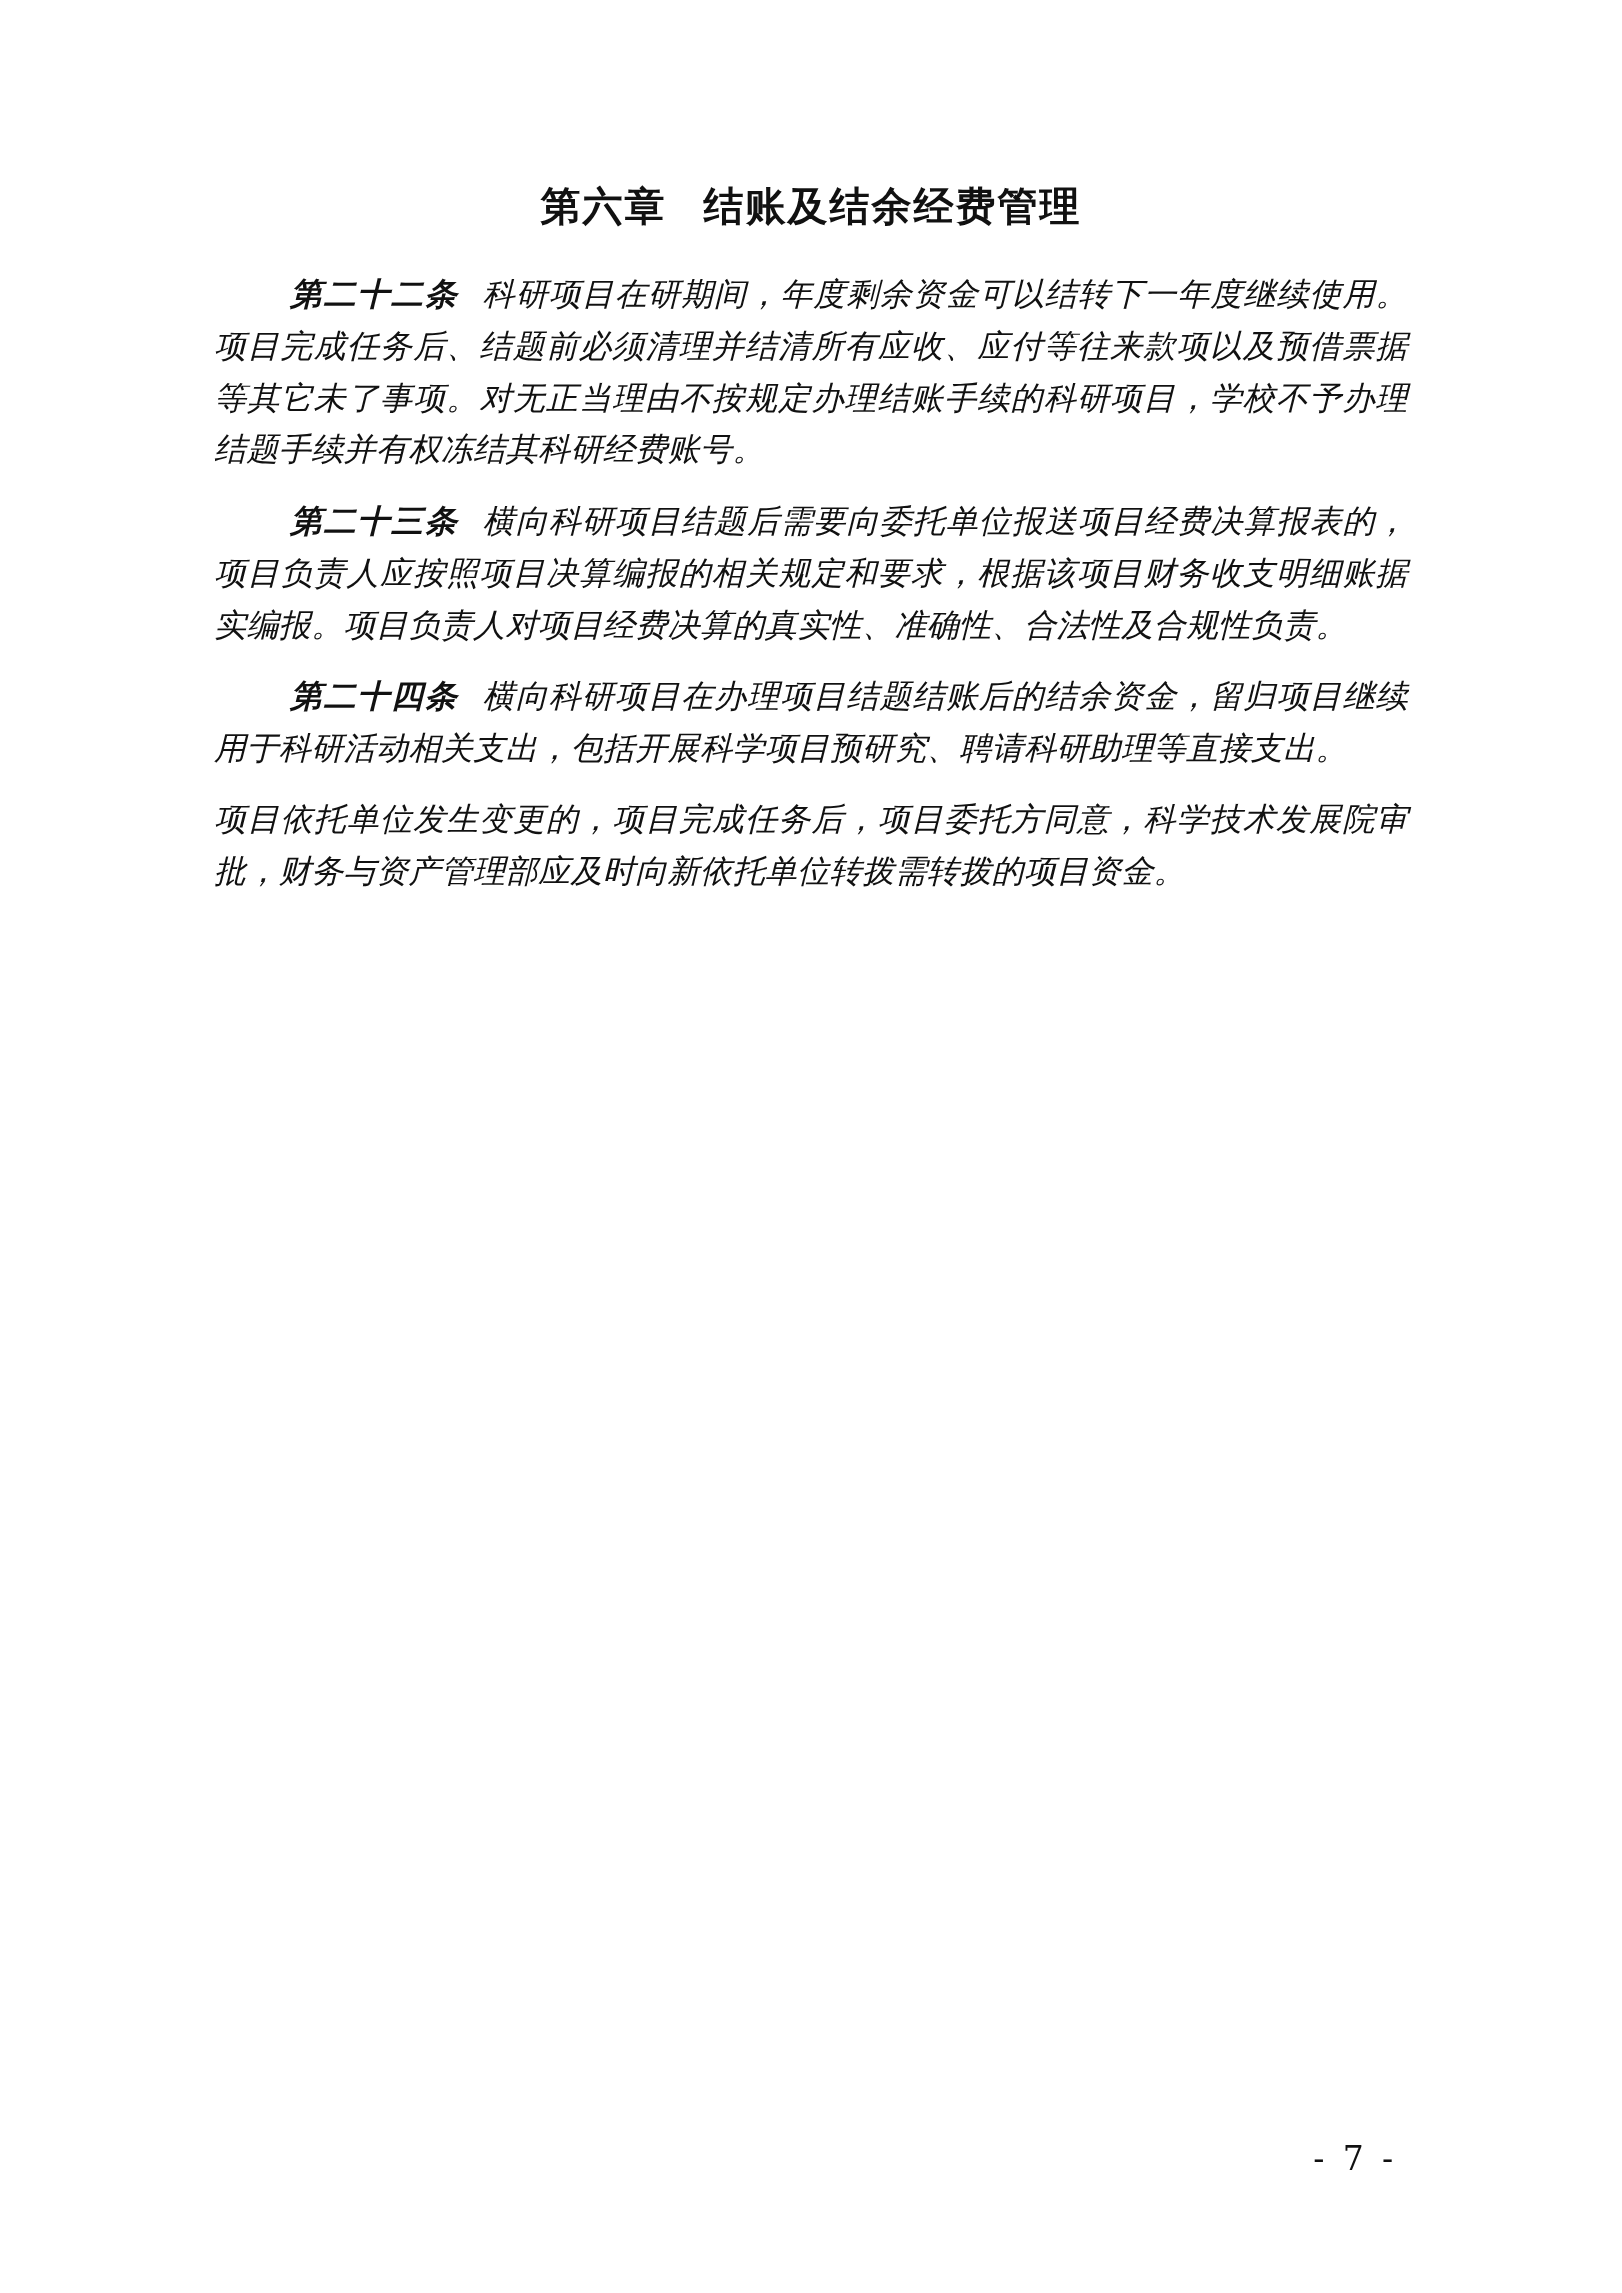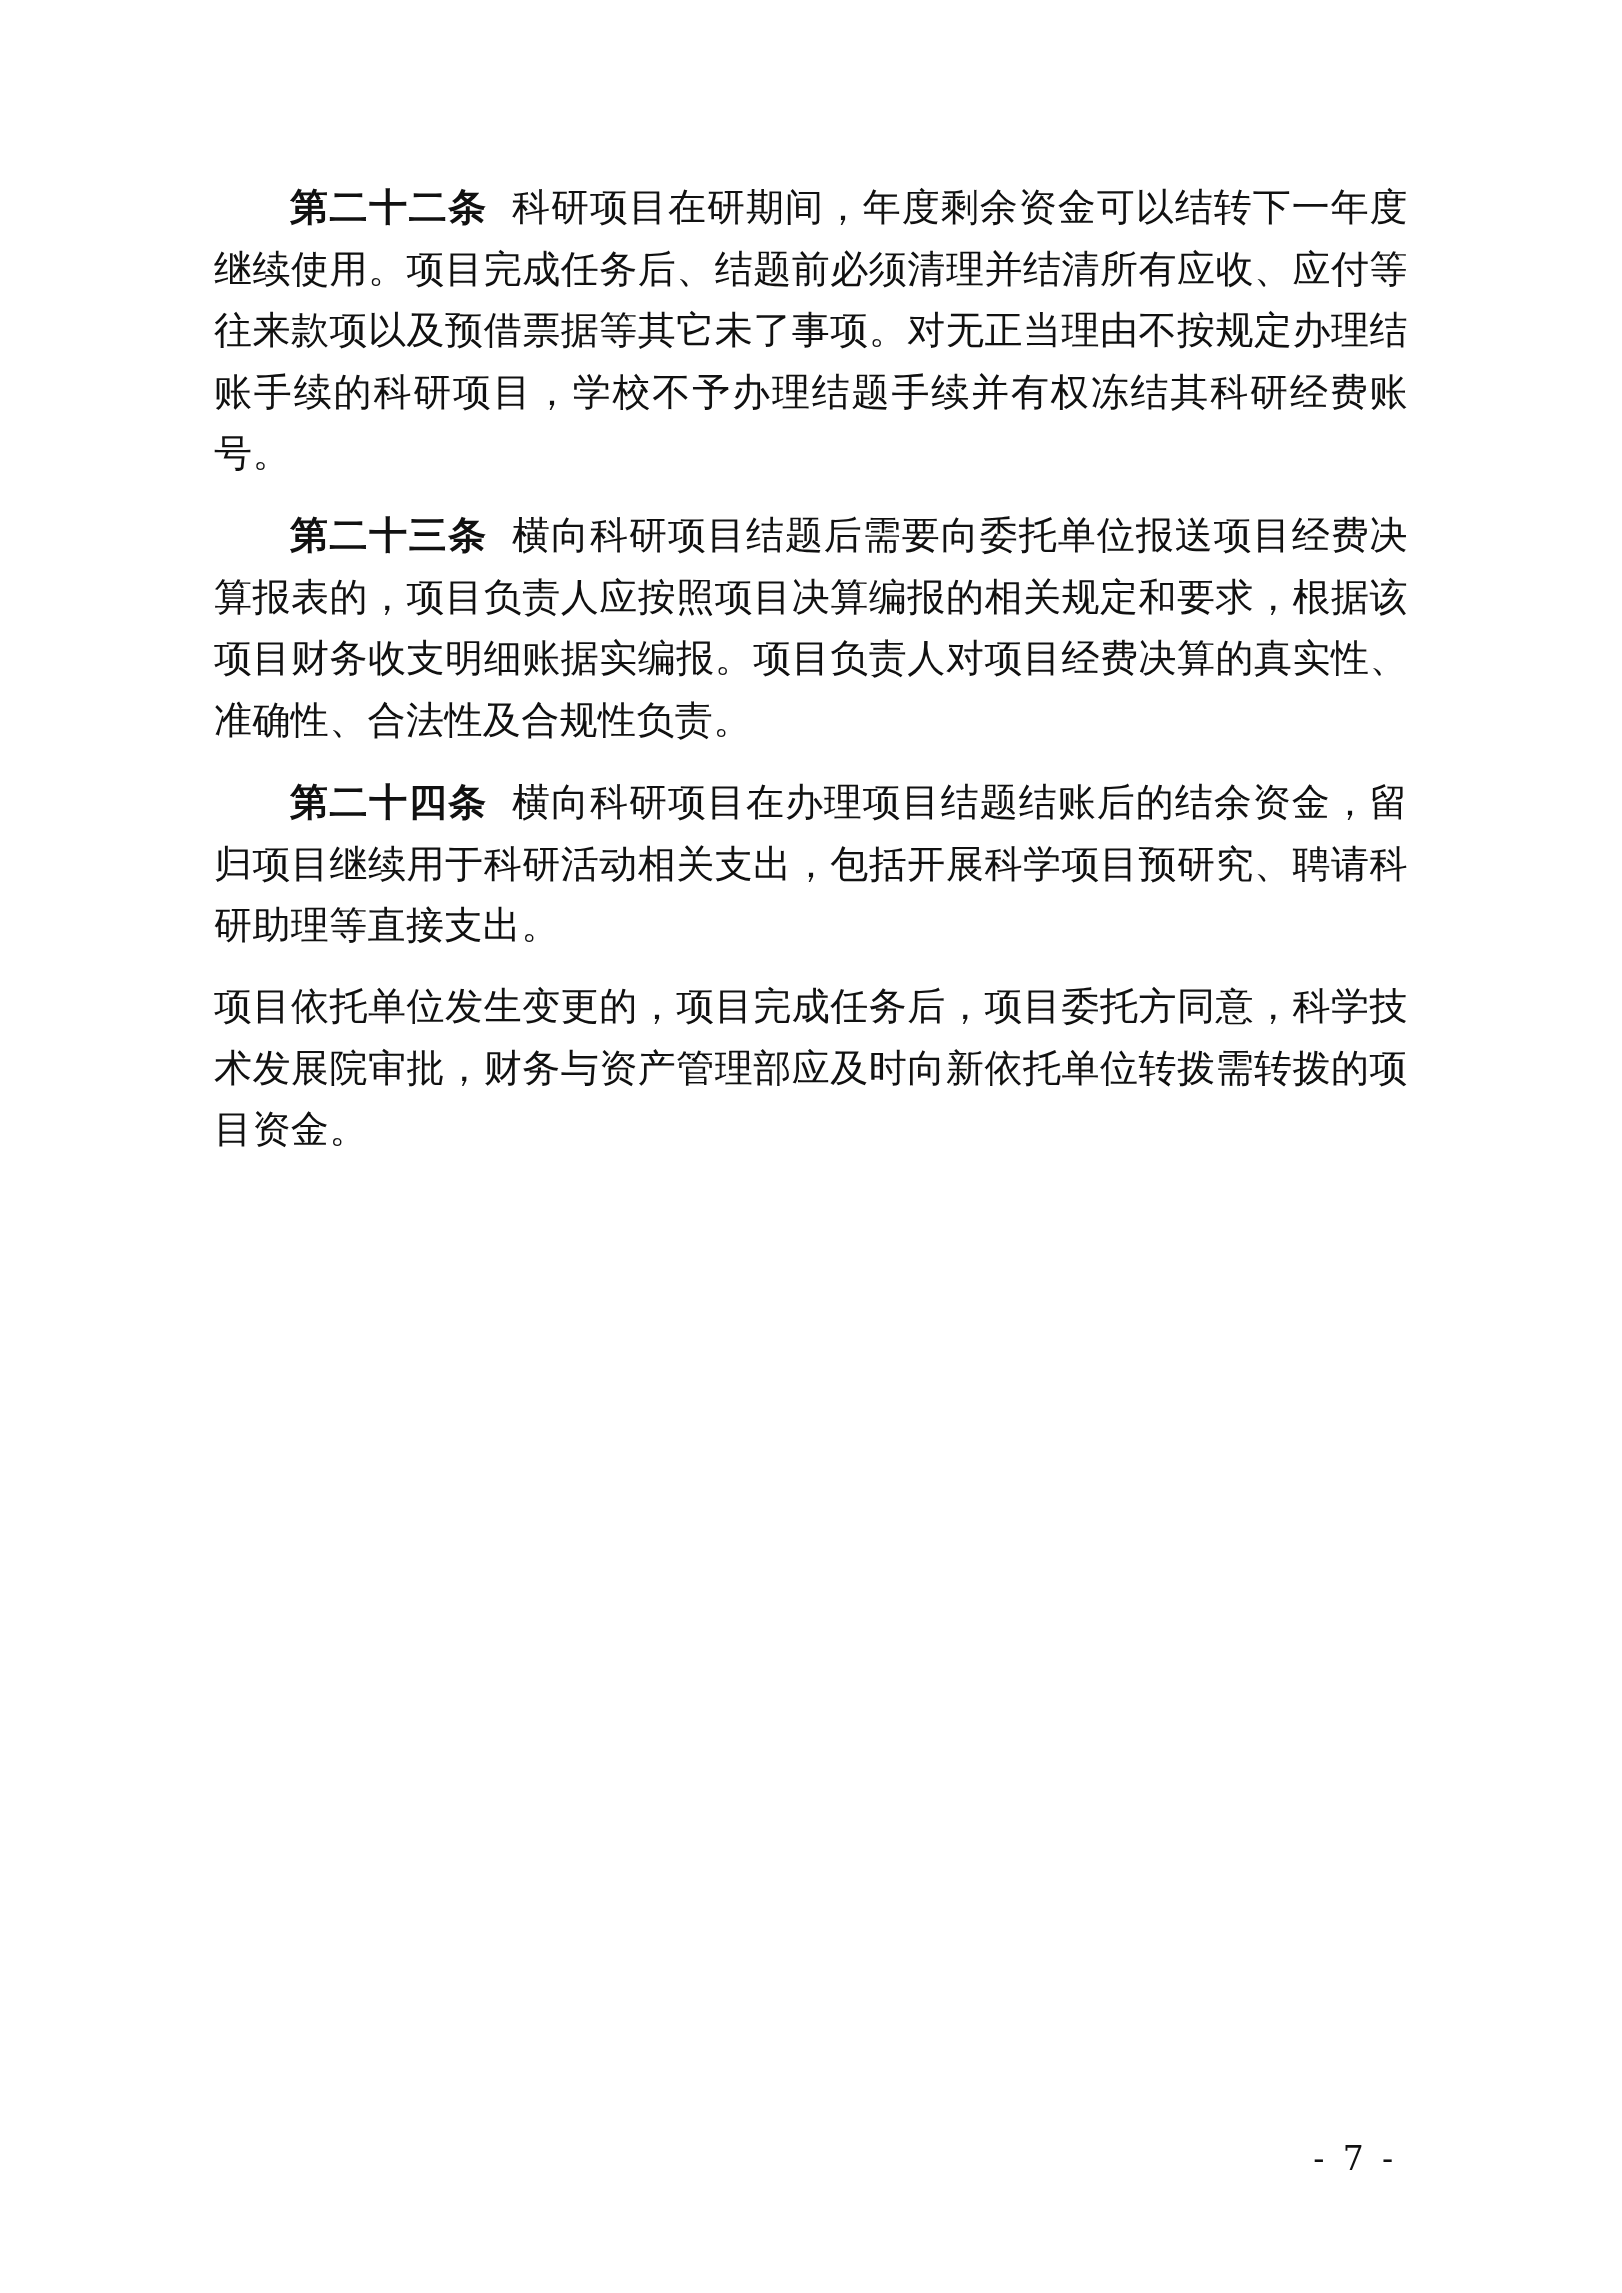--- a/index.html
+++ b/index.html
@@ -31,27 +31,28 @@
     letter-spacing: 2px;
     line-height: 1.5;
     margin: 0 0 33px 0;
     font-family: "DejaVu Serif", "Liberation Serif", serif;
   }
   .chapter-heading .gap {
     display: inline-block;
     width: 37px;
   }
   .para {
-    font-size: 38px;
+    font-size: 32px;
     line-height: 1.62;
     margin: 0 0 3.9px 0;
     text-align: justify;
     text-justify: inter-ideograph;
     text-indent: 76px;
     letter-spacing: 0.4px;
+    font-style: italic;
   }
   .para.noindent {
     text-indent: 0;
   }
   .art-label {
     font-weight: 700;
     letter-spacing: 1px;
   }
   .art-gap {
     display: inline-block;
@@ -66,20 +67,23 @@
     font-size: 33px;
     letter-spacing: 3.9px;
     font-family: "DejaVu Serif", "Liberation Serif", serif;
   }
 </style>
 </head>
 <body>
 
 <div class="page">
 
+  <h2 class="chapter-heading">
+    <span>第六章</span><span class="gap"></span><span>结账及结余经费管理</span>
+  </h2>
 
   <p class="para">
     <span class="art-label">第二十二条</span><span class="art-gap"></span><span>科研项目在研期间，年度剩余资金可以结转下一年度继续使用。项目完成任务后、结题前必须清理并结清所有应收、应付等往来款项以及预借票据等其它未了事项。对无正当理由不按规定办理结账手续的科研项目，学校不予办理结题手续并有权冻结其科研经费账号。</span>
   </p>
 
   <div class="spacer-sm"></div>
 
   <p class="para">
     <span class="art-label">第二十三条</span><span class="art-gap"></span><span>横向科研项目结题后需要向委托单位报送项目经费决算报表的，项目负责人应按照项目决算编报的相关规定和要求，根据该项目财务收支明细账据实编报。项目负责人对项目经费决算的真实性、准确性、合法性及合规性负责。</span>
   </p>

